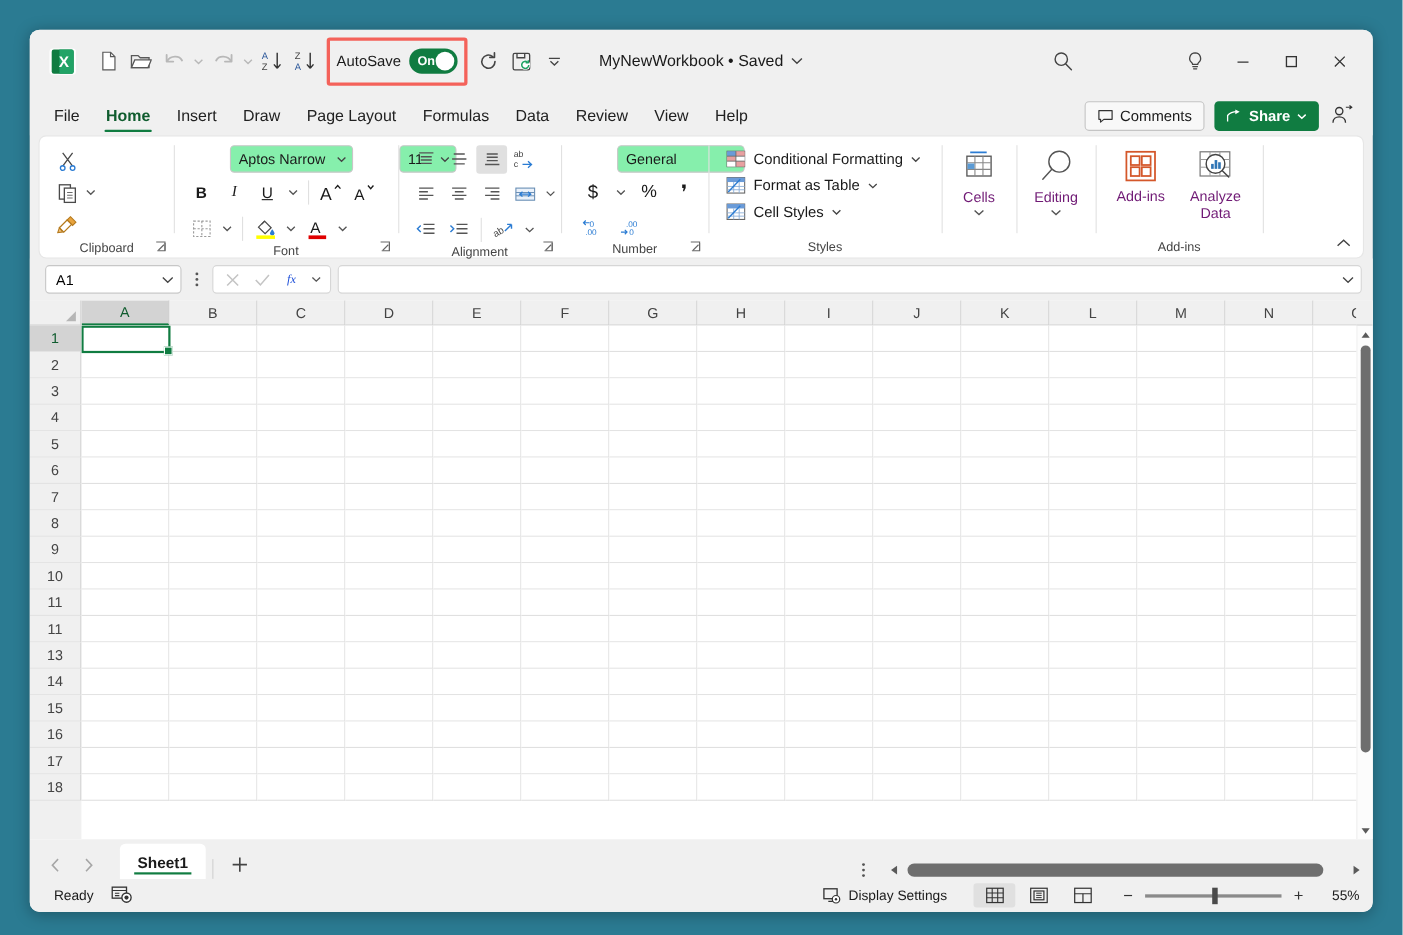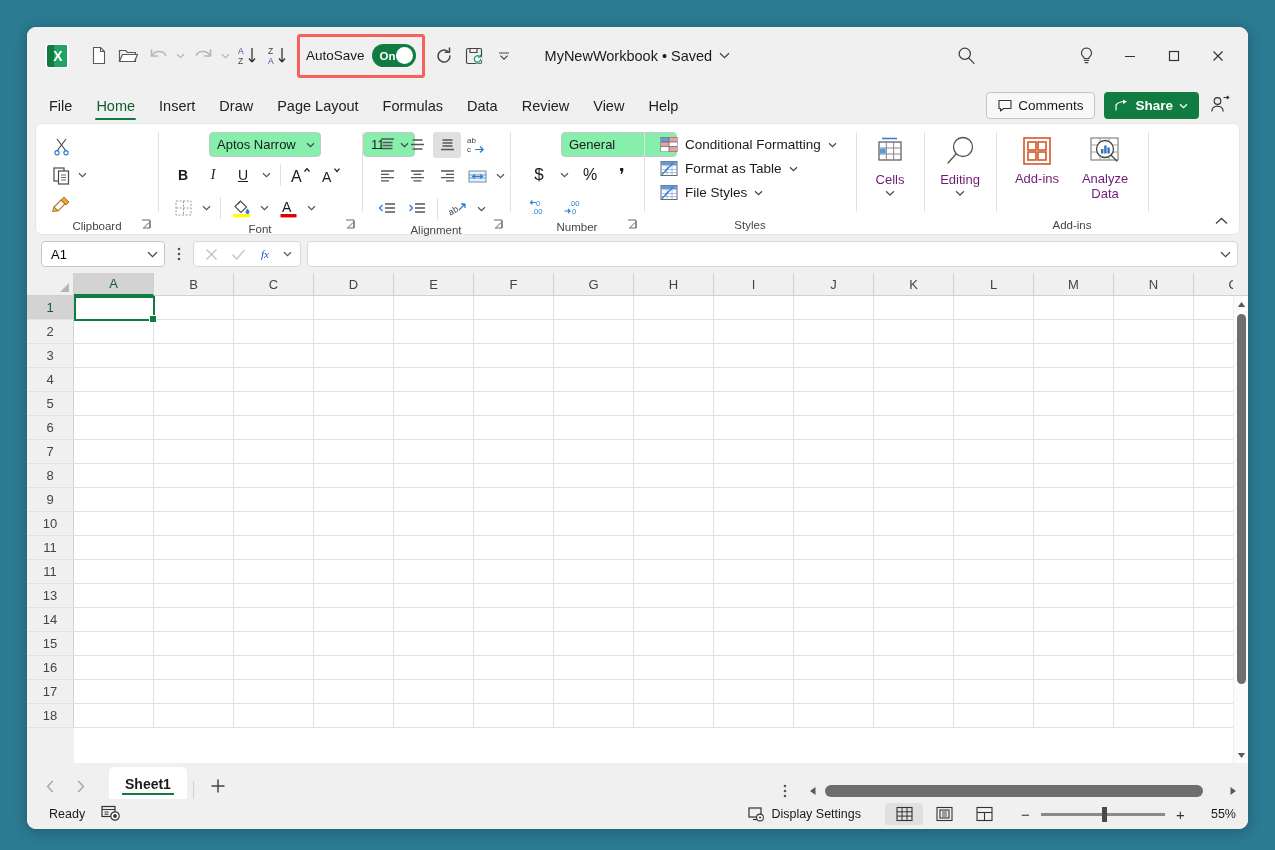--- a/index.html
+++ b/index.html
@@ -118,21 +118,21 @@
     background: #f0f0f0;
     position: relative;
     justify-content: space-between;
   }
   .tab {
     font-size: 14.5px; color: #212121;
     padding: 6px 12px 9px;
     position: relative; cursor: default;
     white-space: nowrap;
   }
-  .tab.active { font-weight: normal; color: #0f5c2e; }
+  .tab.active { font-weight: bold; color: #0f5c2e; }
   .tab.active::after {
     content: "";
     position: absolute; left: 11px; right: 11px; bottom: 3px;
     height: 2.5px; background: #107c41; border-radius: 2px;
   }
   .tabbar-right {
     margin-left: auto;
     display: flex; align-items: center; gap: 9px;
     padding-bottom: 4px;
   }
@@ -891,21 +891,21 @@
                 <path d="M1 1.2L4.5 4.6 8 1.2" fill="none" stroke="#444" stroke-width="1.2"></path>
               </svg>
           </div>
           <div class="style-item">
             <svg width="18" height="17" viewBox="0 0 18 17">
                 <rect x="1" y="1.5" width="16" height="14" fill="#fff" stroke="#666" stroke-width="1"></rect>
                 <rect x="1" y="1.5" width="16" height="4" fill="#6a9bd8"></rect>
                 <path d="M1 9.5h16M1 12.5h16M7 5.5v10M12 5.5v10" stroke="#8aaed8" stroke-width=".8"></path>
                 <path d="M2 14.5L13 3" stroke="#2b7cd3" stroke-width="1.3"></path>
               </svg>
-            <span>File Styles</span>
+            <span>Cell Styles</span>
             <svg width="9" height="6" viewBox="0 0 9 6">
                 <path d="M1 1.2L4.5 4.6 8 1.2" fill="none" stroke="#444" stroke-width="1.2"></path>
               </svg>
           </div>
         </div>
       </div>
       <div class="group-label">Styles</div>
     </div>
 
     <div class="group" style="width:68px">

